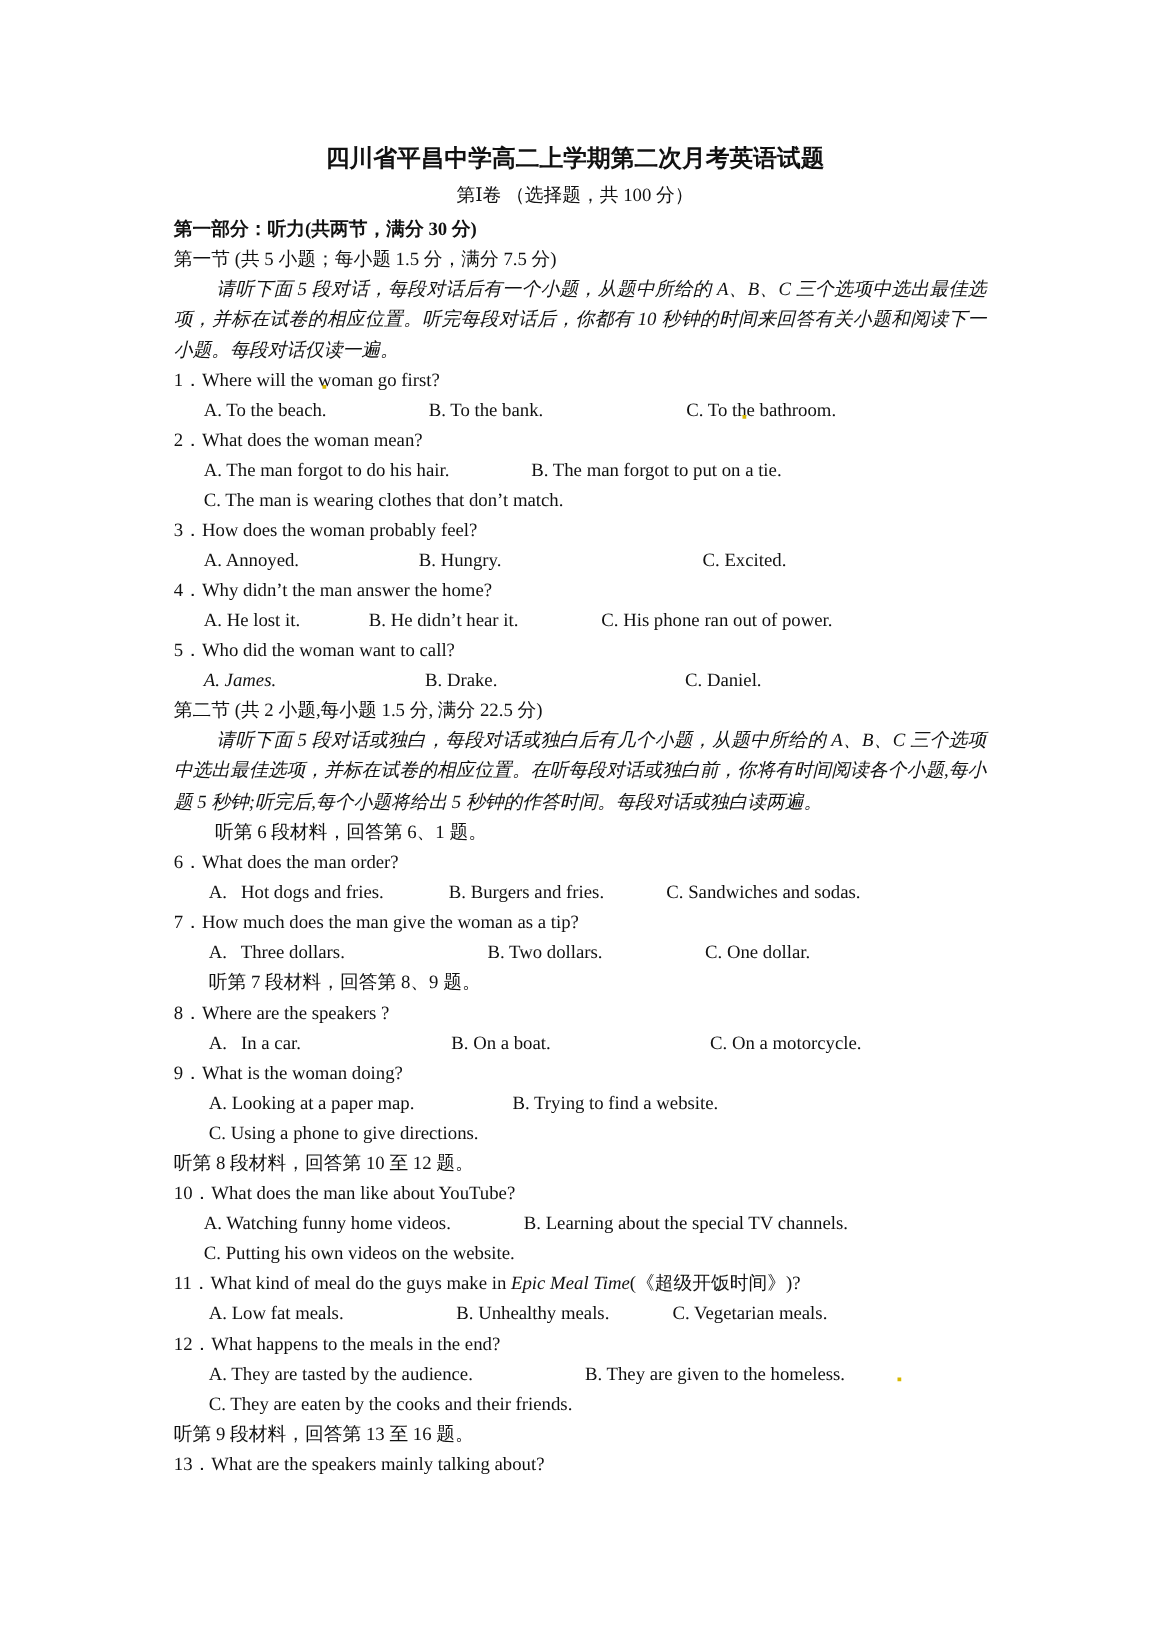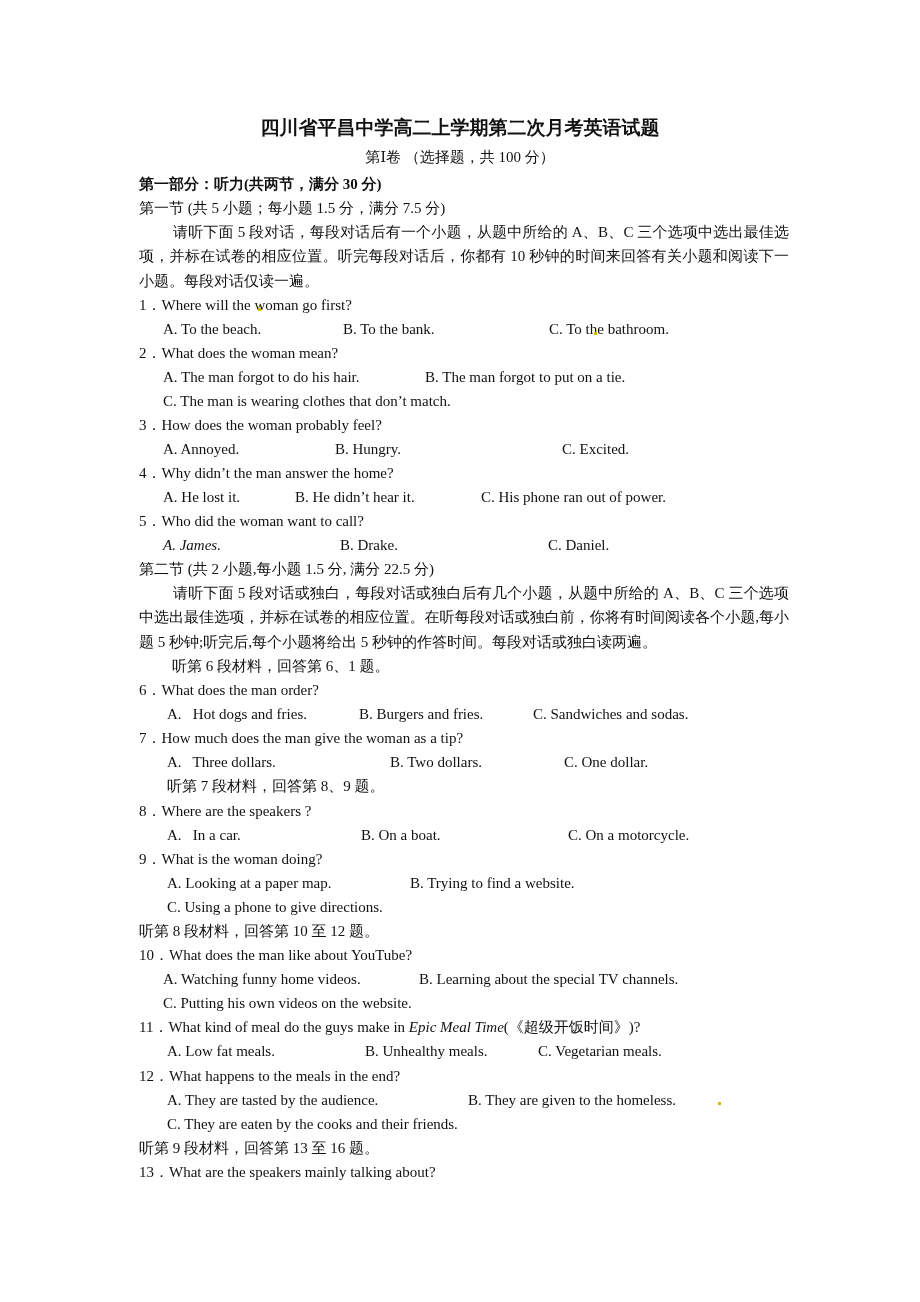--- a/index.html
+++ b/index.html
@@ -6,21 +6,21 @@
   body { width:920px; height:1302px; position:relative; overflow:hidden;
          font-family:"Liberation Serif","DejaVu Serif",serif; color:#111; }
   .page { position:absolute; left:0; top:0; width:920px; height:1302px; }
   .line { position:absolute; font-size:15px; line-height:18px; white-space:nowrap; }
   .title { position:absolute; left:0; width:920px; text-align:center; top:117px;
            font-size:19px; font-weight:bold; line-height:22px; }
   .subtitle { position:absolute; left:0; width:920px; text-align:center; top:148px;
               font-size:15px; font-weight:normal; line-height:18px; }
   .bold { font-weight:bold; }
   .para { position:absolute; left:139px; width:650px; font-size:15px; line-height:24.3px;
-          text-indent:34px; text-align:justify; }
+          text-indent:34px; text-align:justify;font-style:italic; }
   .opt { position:absolute; font-size:15px; line-height:18px; white-space:nowrap; }
   .mark { position:absolute; width:3px; height:3px; background:#d8b800; }
   em { }
 </style>
 </head>
 <body>
 
 <div class="page">
 
   <div class="title">四川省平昌中学高二上学期第二次月考英语试题</div>

